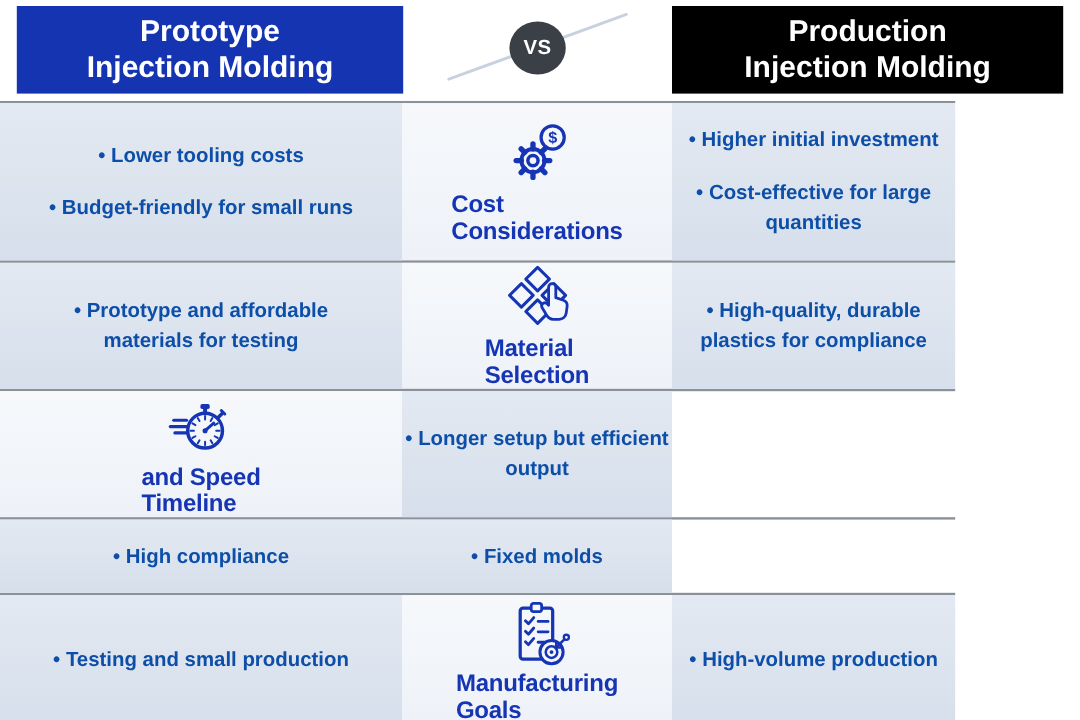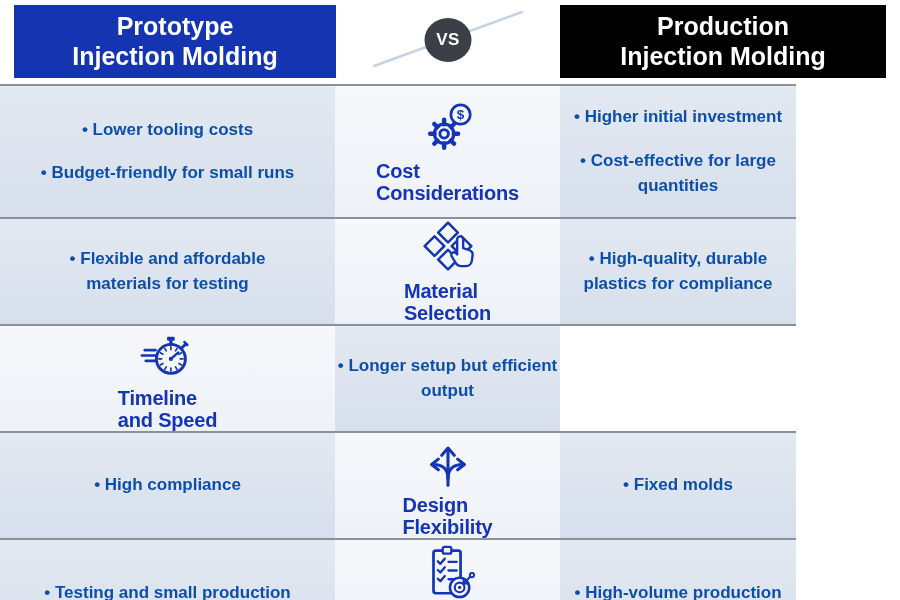--- a/index.html
+++ b/index.html
@@ -142,21 +142,21 @@
         <div class="bullets">
           <div class="bullet">Higher initial investment</div>
           <div class="bullet">Cost-effective for large quantities</div>
         </div>
       </div>
     </div>
 
     <div class="row row-material">
       <div class="side side-left">
         <div class="bullets">
-          <div class="bullet">Flexible and affordable materials for testing</div>
+          <div class="bullet">Prototype and affordable materials for testing</div>
         </div>
       </div>
       <div class="center-col">
         <span class="icon">
           <svg width="58" height="56" viewBox="0 0 60 58">
             <g stroke="#1535b5" fill="none" stroke-width="2.6" stroke-linejoin="round">
               <rect x="-7.2" y="-7.2" width="14.4" height="14.4" transform="translate(30 12) rotate(45)"></rect>
               <rect x="-7.2" y="-7.2" width="14.4" height="14.4" transform="translate(16 26) rotate(45)"></rect>
               <rect x="-7.2" y="-7.2" width="14.4" height="14.4" transform="translate(30 40) rotate(45)"></rect>
               <rect x="-7.2" y="-7.2" width="14.4" height="14.4" transform="translate(44 26) rotate(45)"></rect>
@@ -202,53 +202,35 @@
               <line x1="33" y1="32" x2="40.5" y2="25.5" stroke-width="2.6"></line>
               <line x1="33" y1="17" x2="33" y2="13.4" stroke-width="3.4"></line>
               <line x1="44.5" y1="20.5" x2="48.2" y2="16.8" stroke-width="3"></line>
               <line x1="47" y1="14.6" x2="50" y2="17.6" stroke-width="2.6"></line>
             </g>
             <circle cx="33" cy="32" r="2.2" fill="#1535b5"></circle>
             <rect x="29" y="9" width="8" height="4.2" rx="1.4" fill="#1535b5"></rect>
           </svg>
         </span>
         <div class="category">
+          <span>and Speed</span>
           <span>Timeline</span>
-          <span>and Speed</span>
         </div>
       </div>
       <div class="side side-right">
         <div class="bullets">
           <div class="bullet">Longer setup but efficient output</div>
         </div>
       </div>
     </div>
 
     <div class="row row-design">
       <div class="side side-left">
         <div class="bullets">
           <div class="bullet">High compliance</div>
-        </div>
-      </div>
-      <div class="center-col">
-        <span class="icon">
-          <svg width="58" height="56" viewBox="0 0 60 58">
-            <g stroke="#1535b5" fill="none" stroke-width="3.2" stroke-linecap="round" stroke-linejoin="round">
-              <line x1="30" y1="52" x2="30" y2="15"></line>
-              <polyline points="23.5,21 30,13.5 36.5,21"></polyline>
-              <path d="M30 45 C30 35, 24 30.5, 14.5 30.5"></path>
-              <polyline points="20,25 13,30.5 20,36"></polyline>
-              <path d="M30 45 C30 35, 36 30.5, 45.5 30.5"></path>
-              <polyline points="40,25 47,30.5 40,36"></polyline>
-            </g>
-          </svg>
-        </span>
-        <div class="category">
-          <span>Design</span>
-          <span>Flexibility</span>
         </div>
       </div>
       <div class="side side-right">
         <div class="bullets">
           <div class="bullet">Fixed molds</div>
         </div>
       </div>
     </div>
 
     <div class="row row-goals">

